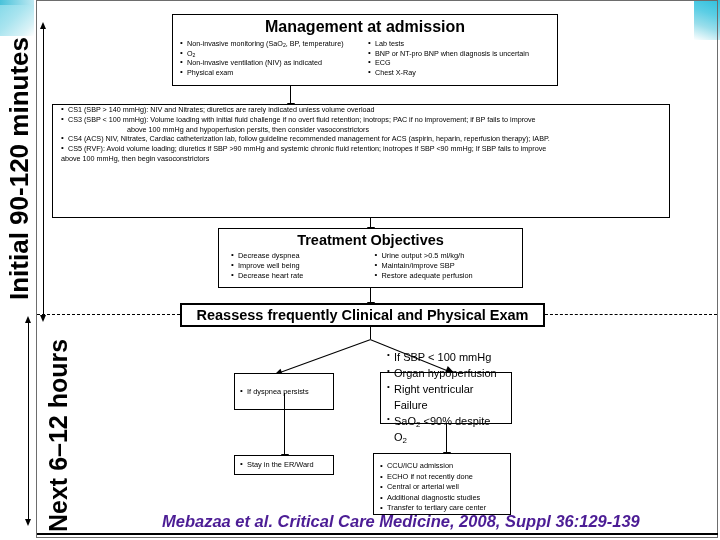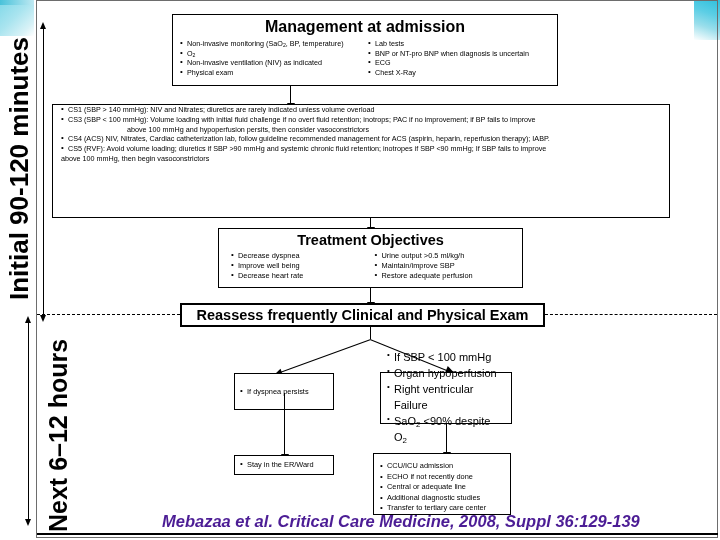--- a/index.html
+++ b/index.html
@@ -411,21 +411,21 @@
   <div class="fbox" id="box-erward">
     <ul class="bullets">
       <li>Stay in the ER/Ward</li>
     </ul>
   </div>
 
   <div class="fbox" id="box-icu">
     <ul class="bullets">
       <li>CCU/ICU admission</li>
       <li>ECHO if not recently done</li>
-      <li>Central or adequate line</li>
+      <li>Central or arterial well</li>
       <li>Additional diagnostic studies</li>
       <li>Transfer to tertiary care center</li>
     </ul>
   </div>
 
   <div id="citation">Mebazaa et al. Critical Care Medicine, 2008, Suppl 36:129-139</div>
   <div id="citation-rule"></div>
 
 </div>
 

